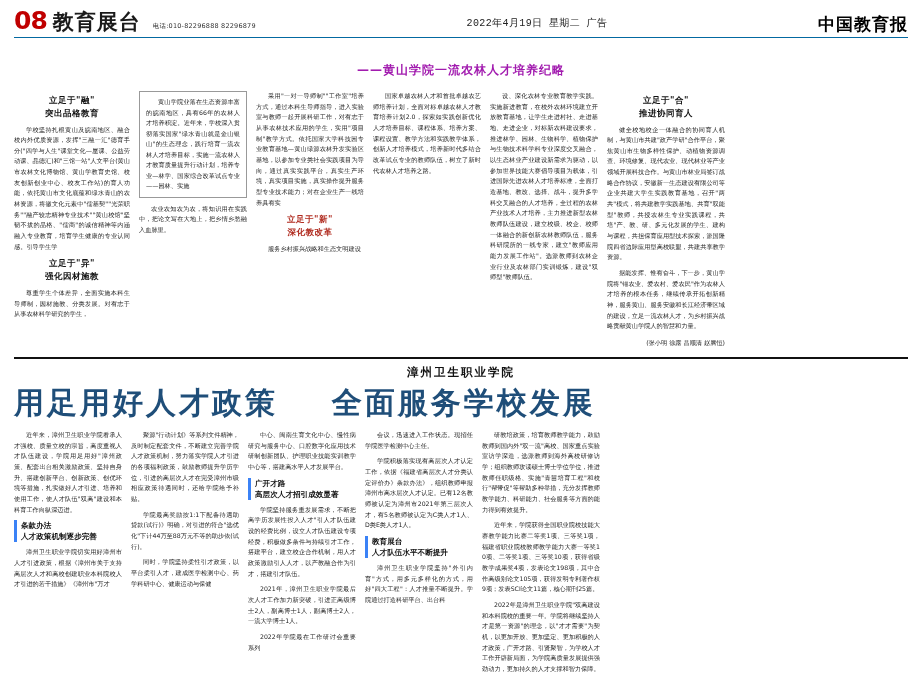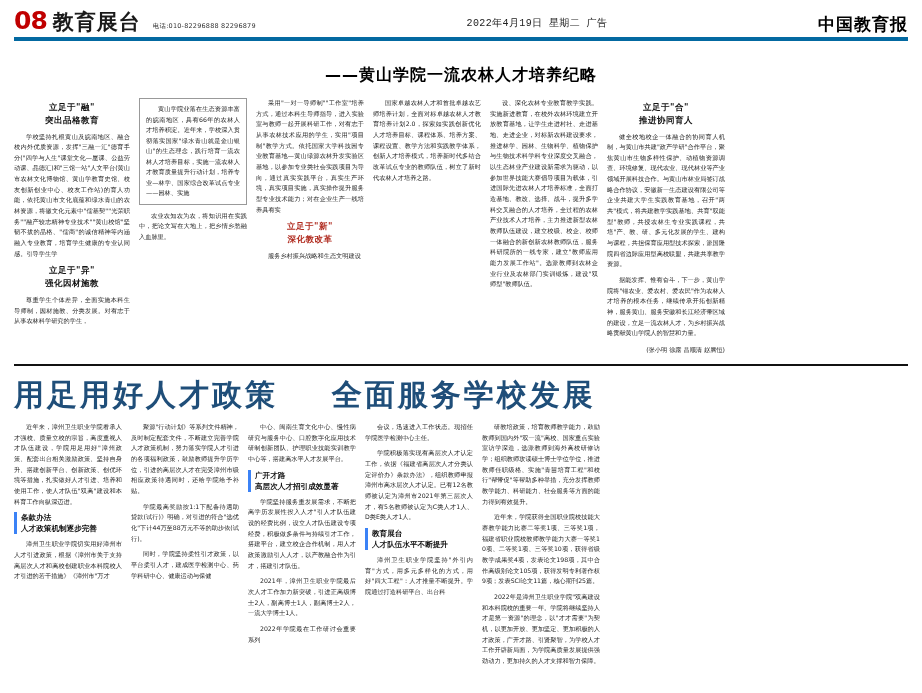--- a/index.html
+++ b/index.html
@@ -21,21 +21,21 @@
     box-sizing: border-box;
     padding: 0 14px;
   }
 
   
   .masthead {
     display: flex;
     align-items: flex-end;
     justify-content: space-between;
     padding: 8px 0 4px 0;
-    border-bottom: 4px solid #0369a1;
+    border-bottom: 1px solid #0369a1;
   }
   .mast-left {
     display: flex;
     align-items: baseline;
     gap: 6px;
   }
   .page-num {
     font-size: 25px;
     font-weight: bold;
     color: #c00000;
@@ -82,22 +82,22 @@
   }
   .headline-main {
     font-family: "DejaVu Serif", serif;
     font-size: 32px;
     font-weight: bold;
     color: #1f4e79;
     letter-spacing: 3px;
     line-height: 1.2;
   }
   .headline-sub {
-    font-size: 16px;
-    color: #000000;
+    font-size: 12px;
+    color: #a21caf;
     letter-spacing: 1px;
     margin-top: 8px;
     font-weight: bold;
   }
 
   .art1-body {
     display: flex;
     gap: 9px;
     margin-top: 10px;
   }
@@ -253,20 +253,21 @@
         <p>据能发挥、惟有奋斗，下一步，黄山学院将"锚农业、爱农村、爱农民"作为农林人才培养的根本任务，继续传承开拓创新精神，服务黄山、服务安徽和长江经济带区域的建设，立足一流农林人才，为乡村振兴战略贡献黄山学院人的智慧和力量。</p>
         <div class="credit">(张小明 徐露 吕顺清 赵腾恒)</div>
       </div>
 
     </div>
   </div>
 
   <hr class="divider-thick">
 
   <div class="art2">
+    <div class="art2-org">漳州卫生职业学院</div>
     <div class="art2-headline">
       <span>用足用好人才政策</span>&nbsp;&nbsp;&nbsp;&nbsp;<span>全面服务学校发展</span>
     </div>
 
     <div class="art2-body">
 
       <div class="col a2col">
         <p>近年来，漳州卫生职业学院看承人才强校、质量立校的宗旨，高度重视人才队伍建设，学院用足用好"漳州政策、配套出台相关激励政策、坚持自身升、搭建创新平台、创新政策、创优环境等措施，扎实做好人才引进、培养和使用工作，使人才队伍"双高"建设和本科育工作向纵深迈进。</p>
         <div class="bar-head">
           <div>条款办法</div>

